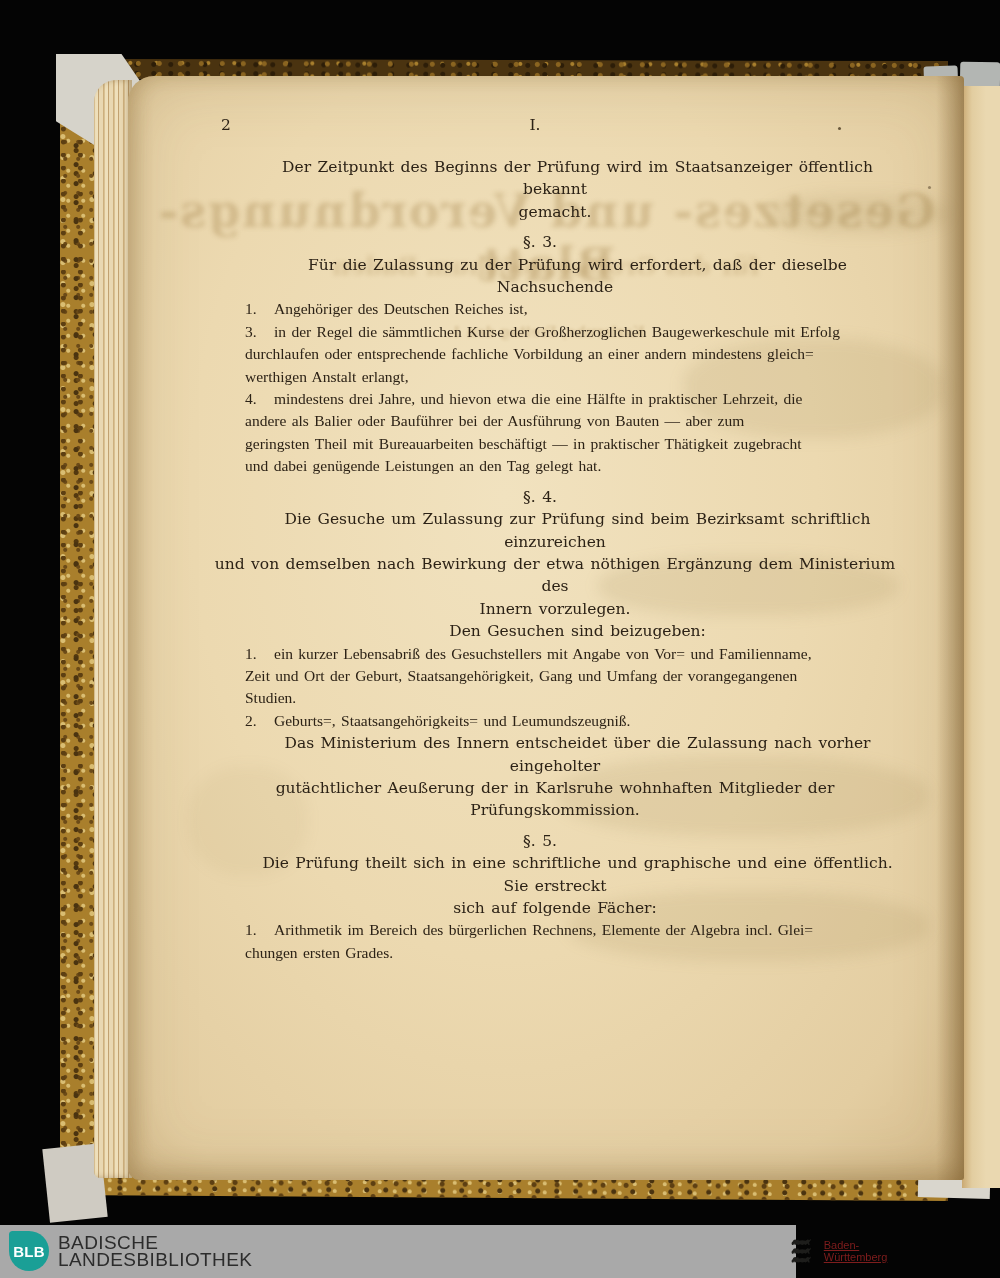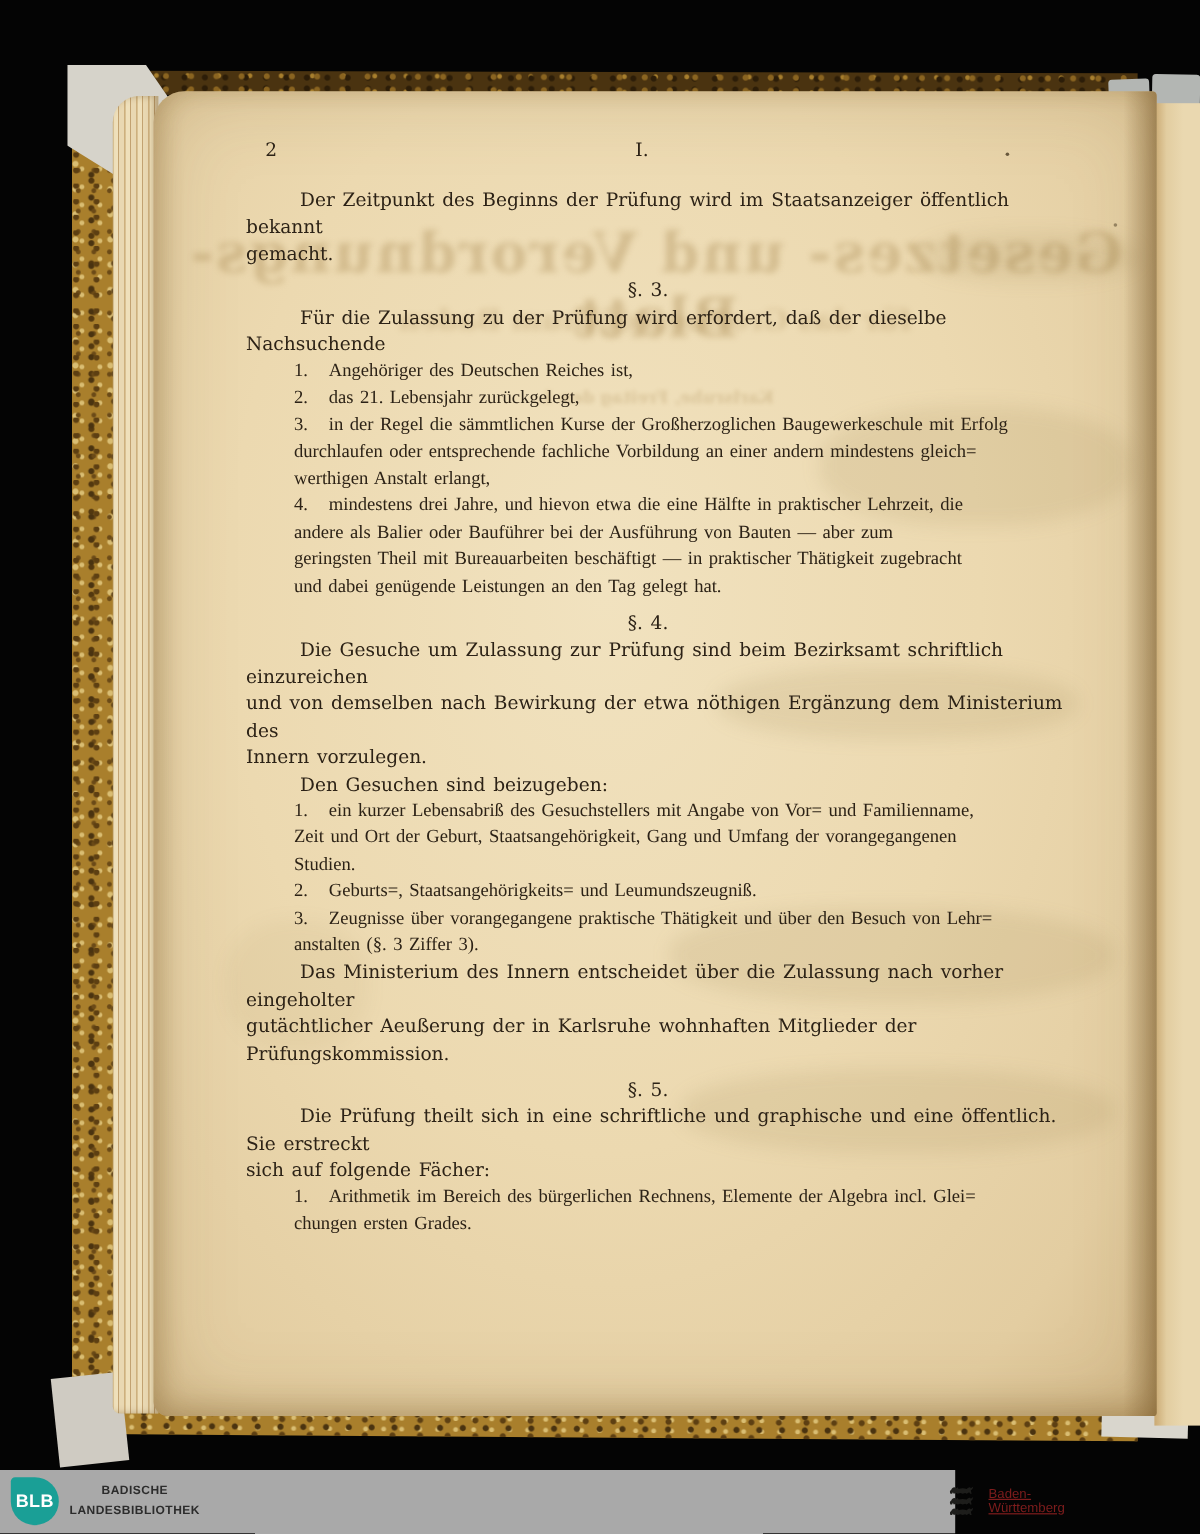--- a/index.html
+++ b/index.html
@@ -73,33 +73,33 @@
   .speck{position:absolute;width:3px;height:3px;border-radius:50%;background:#4a3a22;opacity:.8;}
 
   
   .page-text{position:absolute;left:77px;top:38px;width:700px;
     font-size:15.5px;line-height:22.4px;color:#2c2216;word-spacing:1.5px;
     text-rendering:optimizeLegibility;}
   .head-row{position:relative;height:24px;margin-bottom:18px;}
   .pg-num{position:absolute;left:16px;top:0;}
   .numeral{position:absolute;left:0;right:40px;top:0;text-align:center;}
   .sec-heading{text-align:center;margin:8px 30px 0 0;}
-  .para{white-space:pre-line;margin:0;}
+  .para{white-space:pre-line;margin:0;text-align:center;}
   .para.indent{text-indent:45px;}
   .item{white-space:pre-line;padding-left:40px;margin:0;font-family:Liberation Serif, serif;}
   .num{display:inline-block;min-width:16px;margin-right:13px;}
 
   
   .footer{position:absolute;left:0;top:1225px;width:796px;height:53px;background:#a9a9a9;
     z-index:10;font-family:"Liberation Sans", sans-serif;}
   .blb-logo{position:absolute;left:9px;top:6px;width:40px;height:40px;background:#1a9f96;
     border-radius:4px 55% 55% 55%;display:flex;align-items:center;justify-content:center;
     color:#ffffff;font-weight:bold;font-size:15px;letter-spacing:.3px;}
-  .lib-name{position:absolute;left:58px;top:9px;font-weight:bold;font-size:10px;
-    line-height:17px;color:#2c2c2c;letter-spacing:.4px;text-align:center;}
+  .lib-name{position:absolute;left:58px;top:9px;font-weight:normal;font-size:19px;
+    line-height:17px;color:#2c2c2c;letter-spacing:.4px;}
   .bw-group{position:absolute;left:790px;top:6px;display:flex;align-items:center;gap:12px;}
   .bw-arms{width:30px;height:40px;}
   .bw-text{font-size:11px;color:#7f1d1d;text-decoration:underline;}
 </style>
 </head>
 <body>
 
 <div class="stage">
 
   <div class="cover-left"></div>
@@ -135,39 +135,36 @@
       <div class="head-row">
         <span class="pg-num">2</span>
         <span class="numeral">I.</span>
       </div>
 
     <div class="para indent">Der Zeitpunkt des Beginns der Prüfung wird im Staatsanzeiger öffentlich bekannt
 gemacht.</div>
         <div class="sec-heading">§. 3.</div>
         <div class="para indent">Für die Zulassung zu der Prüfung wird erfordert, daß der dieselbe Nachsuchende</div>
         <div class="item"><span class="num">1.</span>Angehöriger des Deutschen Reiches ist,</div>
-        <div class="item"><span class="num">2.</span>das 21. Lebensjahr zurückgelegt,</div>
         <div class="item"><span class="num">3.</span>in der Regel die sämmtlichen Kurse der Großherzoglichen Baugewerkeschule mit Erfolg
 durchlaufen oder entsprechende fachliche Vorbildung an einer andern mindestens gleich=
 werthigen Anstalt erlangt,</div>
         <div class="item"><span class="num">4.</span>mindestens drei Jahre, und hievon etwa die eine Hälfte in praktischer Lehrzeit, die
 andere als Balier oder Bauführer bei der Ausführung von Bauten — aber zum
 geringsten Theil mit Bureauarbeiten beschäftigt — in praktischer Thätigkeit zugebracht
 und dabei genügende Leistungen an den Tag gelegt hat.</div>
         <div class="sec-heading">§. 4.</div>
         <div class="para indent">Die Gesuche um Zulassung zur Prüfung sind beim Bezirksamt schriftlich einzureichen
 und von demselben nach Bewirkung der etwa nöthigen Ergänzung dem Ministerium des
 Innern vorzulegen.</div>
         <div class="para indent">Den Gesuchen sind beizugeben:</div>
         <div class="item"><span class="num">1.</span>ein kurzer Lebensabriß des Gesuchstellers mit Angabe von Vor= und Familienname,
 Zeit und Ort der Geburt, Staatsangehörigkeit, Gang und Umfang der vorangegangenen
 Studien.</div>
         <div class="item"><span class="num">2.</span>Geburts=, Staatsangehörigkeits= und Leumundszeugniß.</div>
-        <div class="item"><span class="num">3.</span>Zeugnisse über vorangegangene praktische Thätigkeit und über den Besuch von Lehr=
-anstalten (§. 3 Ziffer 3).</div>
         <div class="para indent">Das Ministerium des Innern entscheidet über die Zulassung nach vorher eingeholter
 gutächtlicher Aeußerung der in Karlsruhe wohnhaften Mitglieder der Prüfungskommission.</div>
         <div class="sec-heading">§. 5.</div>
         <div class="para indent">Die Prüfung theilt sich in eine schriftliche und graphische und eine öffentlich. Sie erstreckt
 sich auf folgende Fächer:</div>
         <div class="item"><span class="num">1.</span>Arithmetik im Bereich des bürgerlichen Rechnens, Elemente der Algebra incl. Glei=
 chungen ersten Grades.</div>
       </div>
 
     <div class="gutter-shadow"></div>

